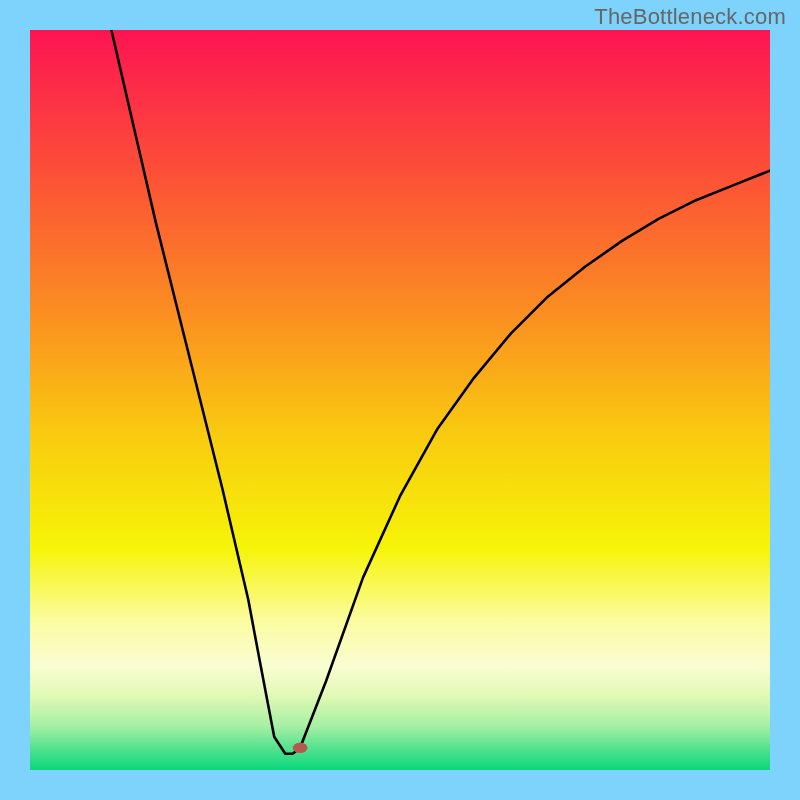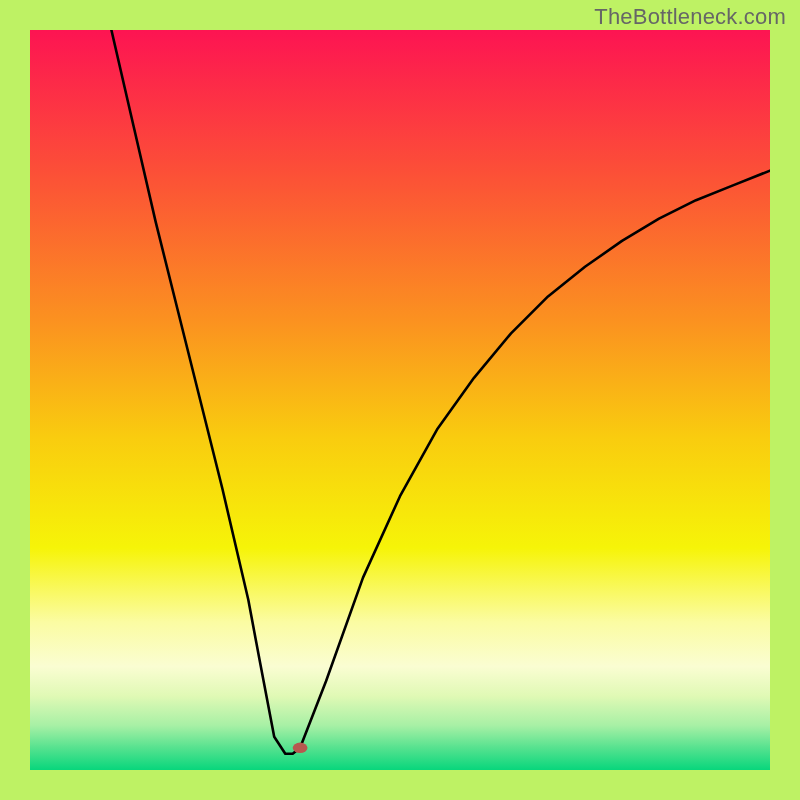--- a/index.html
+++ b/index.html
@@ -8,21 +8,21 @@
     width: 800px;
     height: 800px;
     overflow: hidden;
     background: #000;
     font-family: Arial, Helvetica, sans-serif;
   }
   .frame {
     position: relative;
     width: 800px;
     height: 800px;
-    background: #bef264;
+    background: #7dd3fc;
   }
   .watermark {
     position: absolute;
     top: 4px;
     right: 14px;
     color: #666;
     font-size: 22px;
     font-weight: 400;
     letter-spacing: 0.2px;
     z-index: 5;

